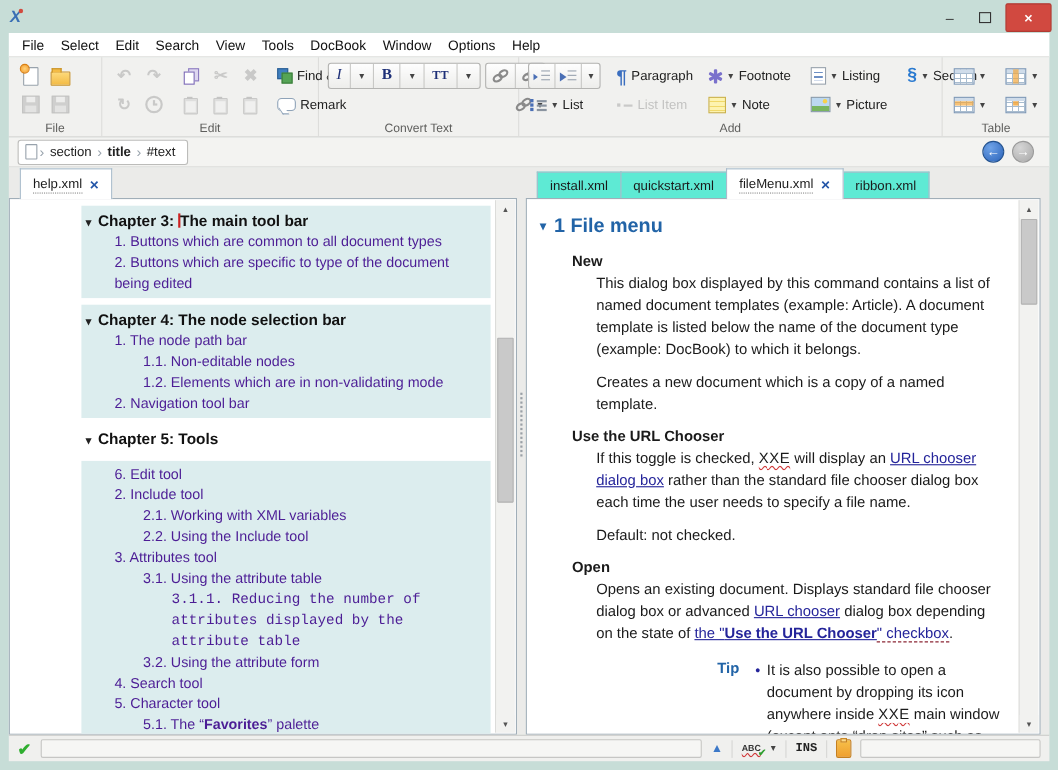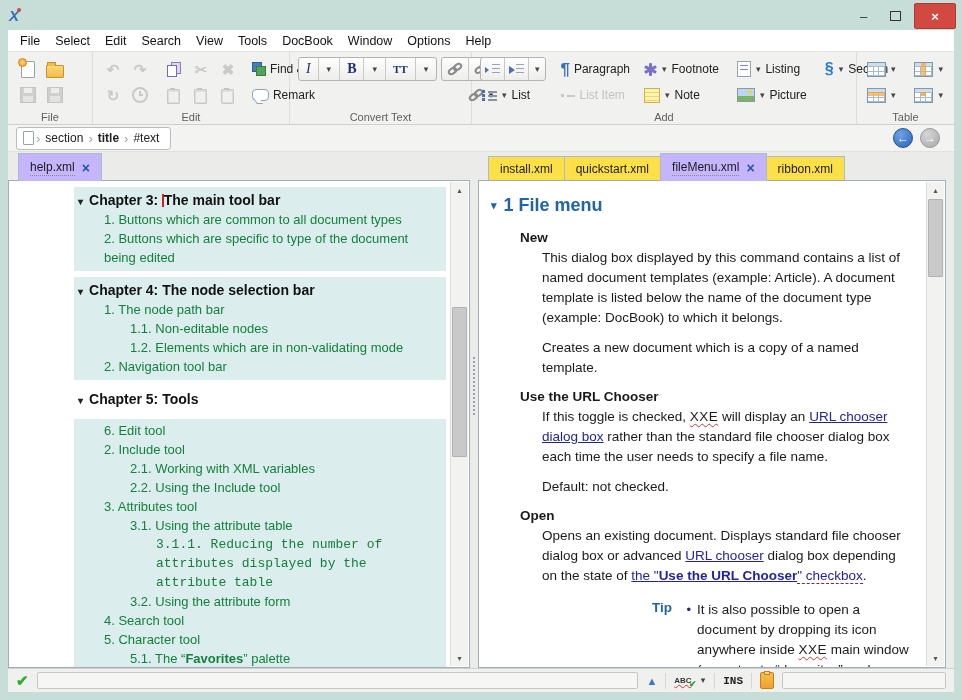--- a/index.html
+++ b/index.html
@@ -106,40 +106,40 @@
   .navbtn.fwd{background:radial-gradient(circle at 35% 30%,#d6d6d6,#a8a8a8);border:1px solid #9a9a9a;}
 
   
   .workspace{left:8px;top:152px;width:946px;height:516px;background:#ebebe9;}
   .pane{position:absolute;top:0;bottom:0;}
   .pane-left{left:0;width:462px;}
   .pane-right{left:470px;width:468px;}
   .splitter{position:absolute;left:462px;top:0;bottom:0;width:8px;}
   .splitter .grip{position:absolute;left:3px;top:205px;height:58px;border-left:2px dotted #9aa0a6;}
   .tabbar{position:relative;height:28px;display:flex;align-items:flex-end;padding-left:10px;z-index:2;}
-  .tab{display:flex;align-items:center;gap:7px;height:24px;padding:0 11px;background:#fde047;border:1px solid #a9bccb;border-bottom:none;box-sizing:border-box;margin-right:-1px;font-size:12px;color:#1b1b1b;}
-  .tab.active{background:#c4b5fd;height:28px;margin-bottom:-1px;z-index:3;}
+  .tab{display:flex;align-items:center;gap:7px;height:24px;padding:0 11px;background:#5eead4;border:1px solid #a9bccb;border-bottom:none;box-sizing:border-box;margin-right:-1px;font-size:12px;color:#1b1b1b;}
+  .tab.active{background:#ffffff;height:28px;margin-bottom:-1px;z-index:3;}
   .tab.active .tlabel{border-bottom:1px dotted #8a8a8a;padding-bottom:1px;}
   .tclose{color:#2456a8;font-weight:bold;font-size:14px;line-height:1;}
   .tabscroll{position:absolute;right:3px;bottom:6px;font-size:9px;color:#222;}
   .pane-body{position:absolute;top:28px;left:0;right:0;bottom:0;background:#fff;border:1px solid #a0aeb8;box-sizing:border-box;overflow:hidden;}
 
   
   .sbar{position:absolute;top:1px;right:1px;bottom:1px;width:17px;background:#f2f2f0;border-left:1px solid #dcdcda;}
   .sbtn{position:absolute;left:0;right:0;height:16px;display:flex;align-items:center;justify-content:center;font-size:8px;color:#555;background:#f2f2f0;}
   .sbtn.up{top:0;} .sbtn.down{bottom:0;}
   .sthumb{position:absolute;left:1px;right:1px;background:#c9c9c9;border:1px solid #b2b2b2;border-radius:1px;}
 
   
   .toc{position:absolute;top:0;left:0;right:17px;bottom:0;padding:6px 6px 0 65px;box-sizing:border-box;}
   .toc-block{background:#dcedee;margin-bottom:6px;padding:2px 4px 4px 4px;}
   .toc-block.plain{background:transparent;}
   .toc-chapter{font-size:14px;font-weight:bold;padding:3px 0 2px 0;color:#111;}
   .toc-chapter .mk{font-size:10px;margin-right:6px;color:#222;}
-  .toc-item{font-size:13px;line-height:19px;color:#15803d;}
+  .toc-item{font-size:13px;line-height:19px;color:#4c1d95;}
   .toc-item.l1{padding-left:26px;} .toc-item.l2{padding-left:52px;} .toc-item.l3{padding-left:78px;font-family:Liberation Mono, monospace;}
   .caret{display:inline-block;width:1.5px;height:13px;background:#cc2222;vertical-align:-2px;}
 
   
   .doc{position:absolute;top:0;left:0;right:17px;bottom:0;padding:14px 10px 0 12px;box-sizing:border-box;}
   .doc-heading{color:#2264a7;font-size:18px;font-weight:bold;margin-bottom:14px;}
   .doc-heading .mk{font-size:11px;margin-right:7px;vertical-align:2px;}
   .doc-term{font-weight:bold;font-size:13.5px;margin:11px 0 3px 29px;}
   .doc-para{font-size:13.5px;line-height:20px;margin:3px 8px 10px 51px;}
   .lnk{color:#24249a;text-decoration:underline;cursor:pointer;}

